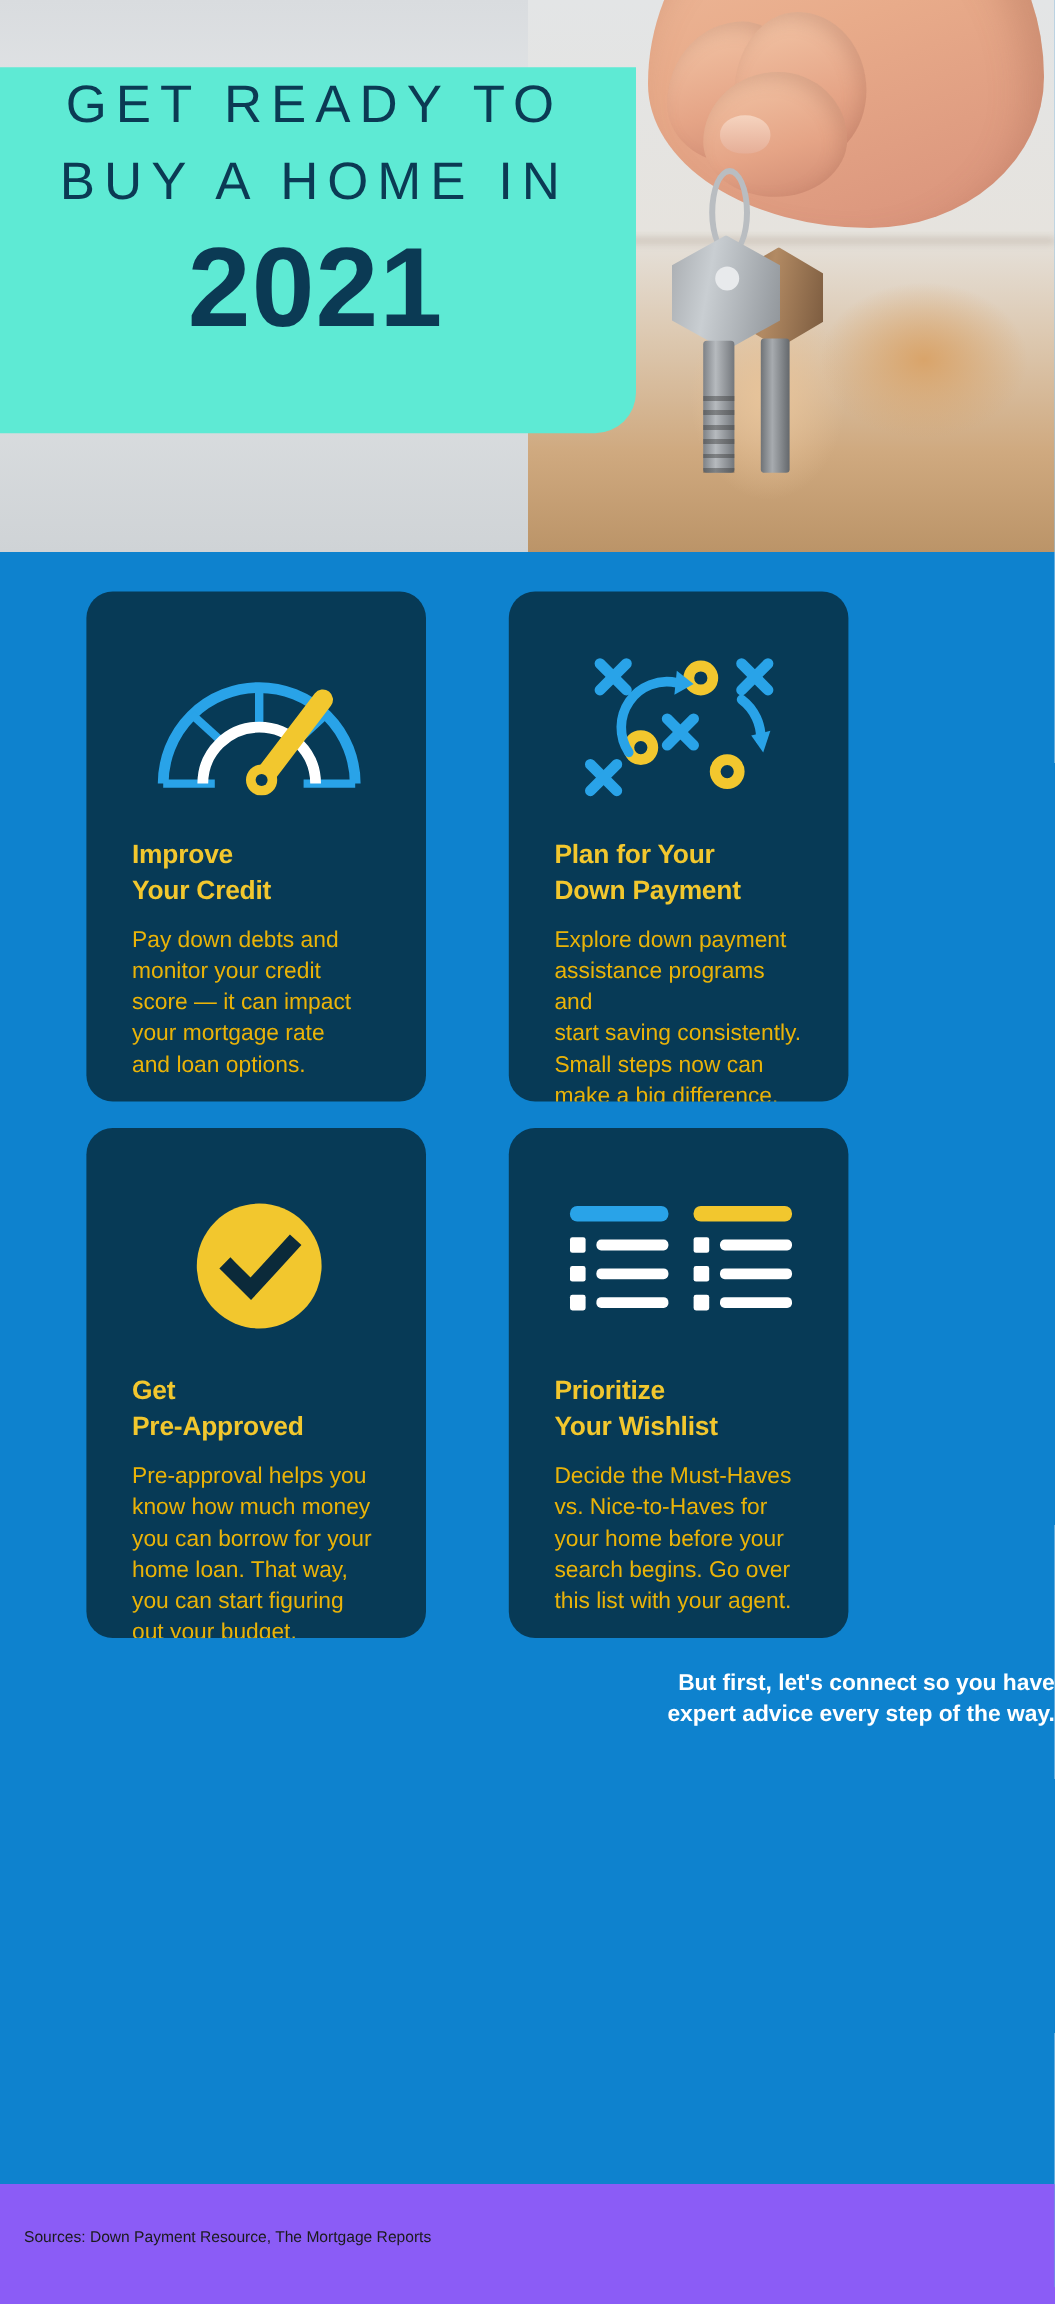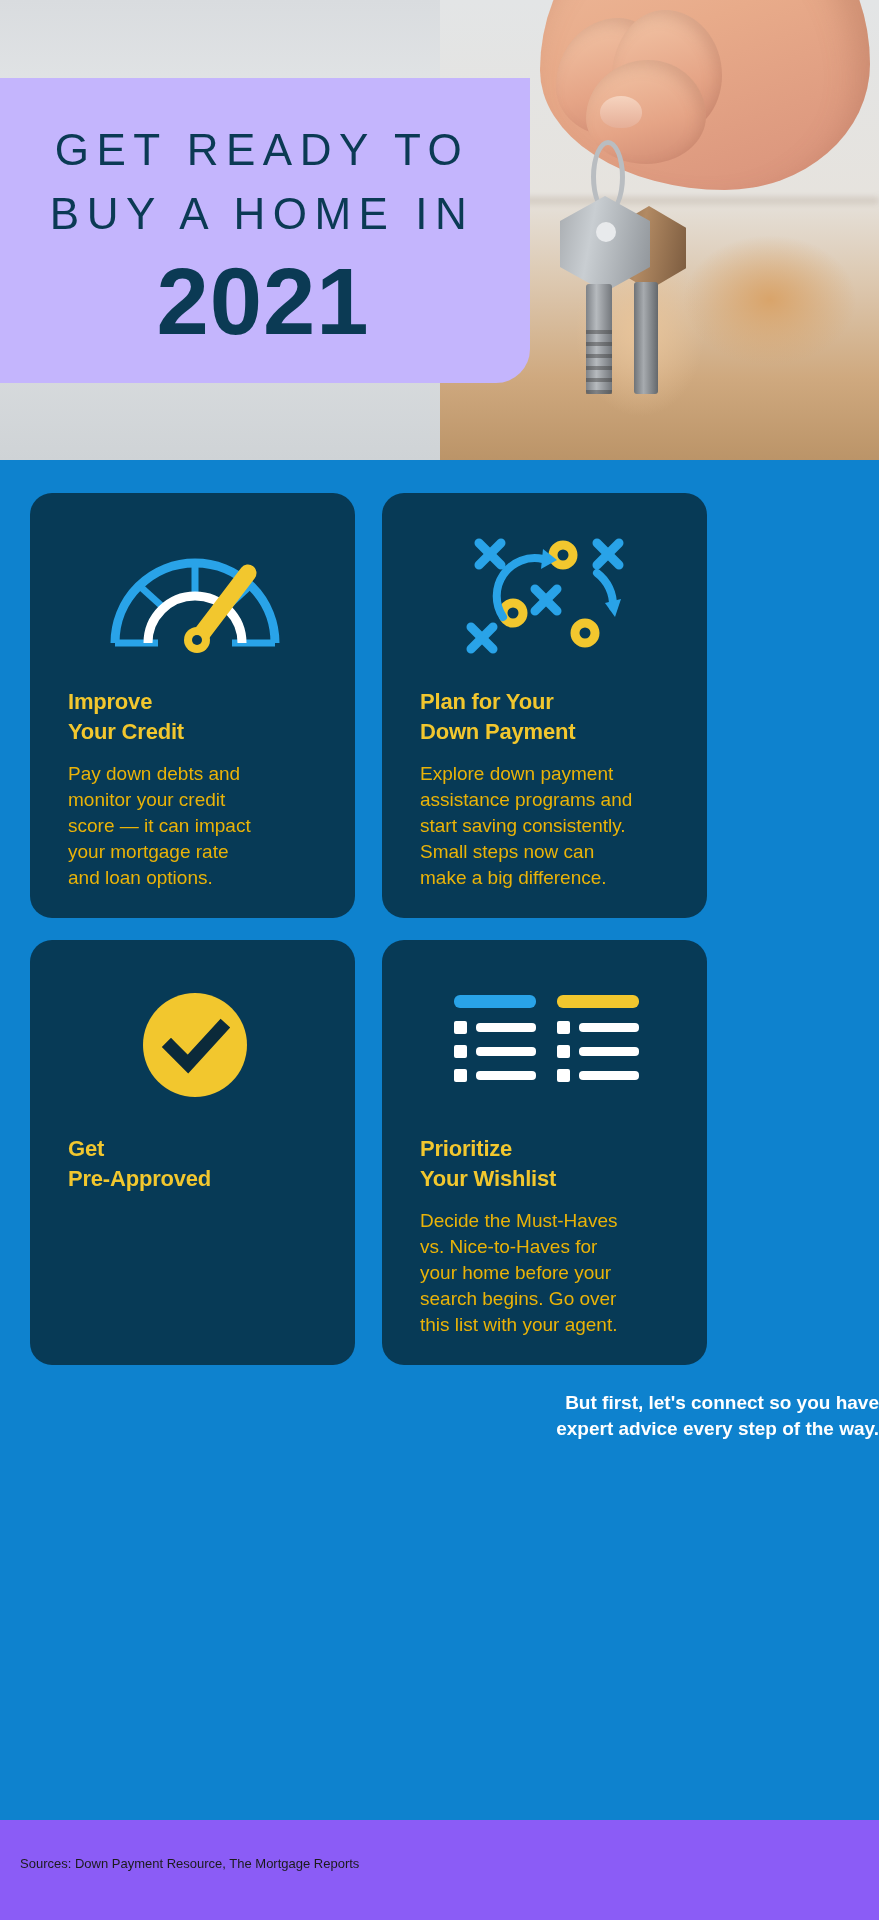--- a/index.html
+++ b/index.html
@@ -89,26 +89,25 @@
     clip-path: polygon(50% 0%, 100% 26%, 100% 74%, 50% 100%, 0% 74%, 0% 26%);
   }
   .key2-shaft {
     left: 634px; top: 282px; width: 24px; height: 112px;
     background: linear-gradient(90deg, #6f7377, #a7abaf 40%, #64686c);
     border-radius: 3px;
   }
 
   
   .title-banner {
-    position: absolute; left: 0; top: 78px;
+    position: absolute; left: 0; top: 56px;
     width: 530px; height: 305px;
-    background: #c4b5fd;
+    background: #5eead4;
     border-radius: 0 0 34px 0;
     z-index: 5;
-    padding-top: 40px;
   }
   .title-line {
     color: #0B3A54;
     font-size: 44px;
     letter-spacing: 7.5px;
     text-align: center;
     font-weight: 400;
     line-height: 64px;
     padding-right: 6px;
   }
@@ -138,23 +137,24 @@
     position: absolute; left: 30px; top: 493px;
     width: 819px;
     display: grid;
     grid-template-columns: 325px 325px;
     grid-template-rows: 425px 425px;
     gap: 22px 27px;
   }
   .card {
     background: #073A56;
     border-radius: 22px;
-    padding: 30px 34px 0 38px;
+    padding: 40px 34px 0 38px;
     position: relative;
     overflow: hidden;
+    margin-left: 42px;
   }
   .card-icon {
     height: 150px;
     display: flex; align-items: center; justify-content: center;
     margin-bottom: 14px;
   }
   .card-title {
     color: #F2C72E;
     font-size: 22px;
     font-weight: 700;
@@ -299,20 +299,26 @@
 
     <div class="card">
       <div class="card-icon">
         <svg width="110" height="110" viewBox="0 0 110 110">
           <circle cx="55" cy="55" r="52" fill="#F2C72E"></circle>
           <path d="M31 57 L48 74 L81 38" fill="none" stroke="#0B2A3A" stroke-width="13" stroke-linecap="square" stroke-linejoin="miter"></path>
         </svg>
       </div>
       <div class="card-title">Get
 Pre-Approved</div>
+      <div class="card-body">Pre-approval helps you
+know how much money
+you can borrow for your
+home loan. That way,
+you can start figuring
+out your budget.</div>
     </div>
 
     <div class="card">
       <div class="card-icon">
         <svg width="190" height="100" viewBox="0 0 190 100">
 
           <rect x="2" y="0" width="82" height="13" rx="6" fill="#29A3E8"></rect>
 
           <rect x="105" y="0" width="82" height="13" rx="6" fill="#F2C72E"></rect>
 

